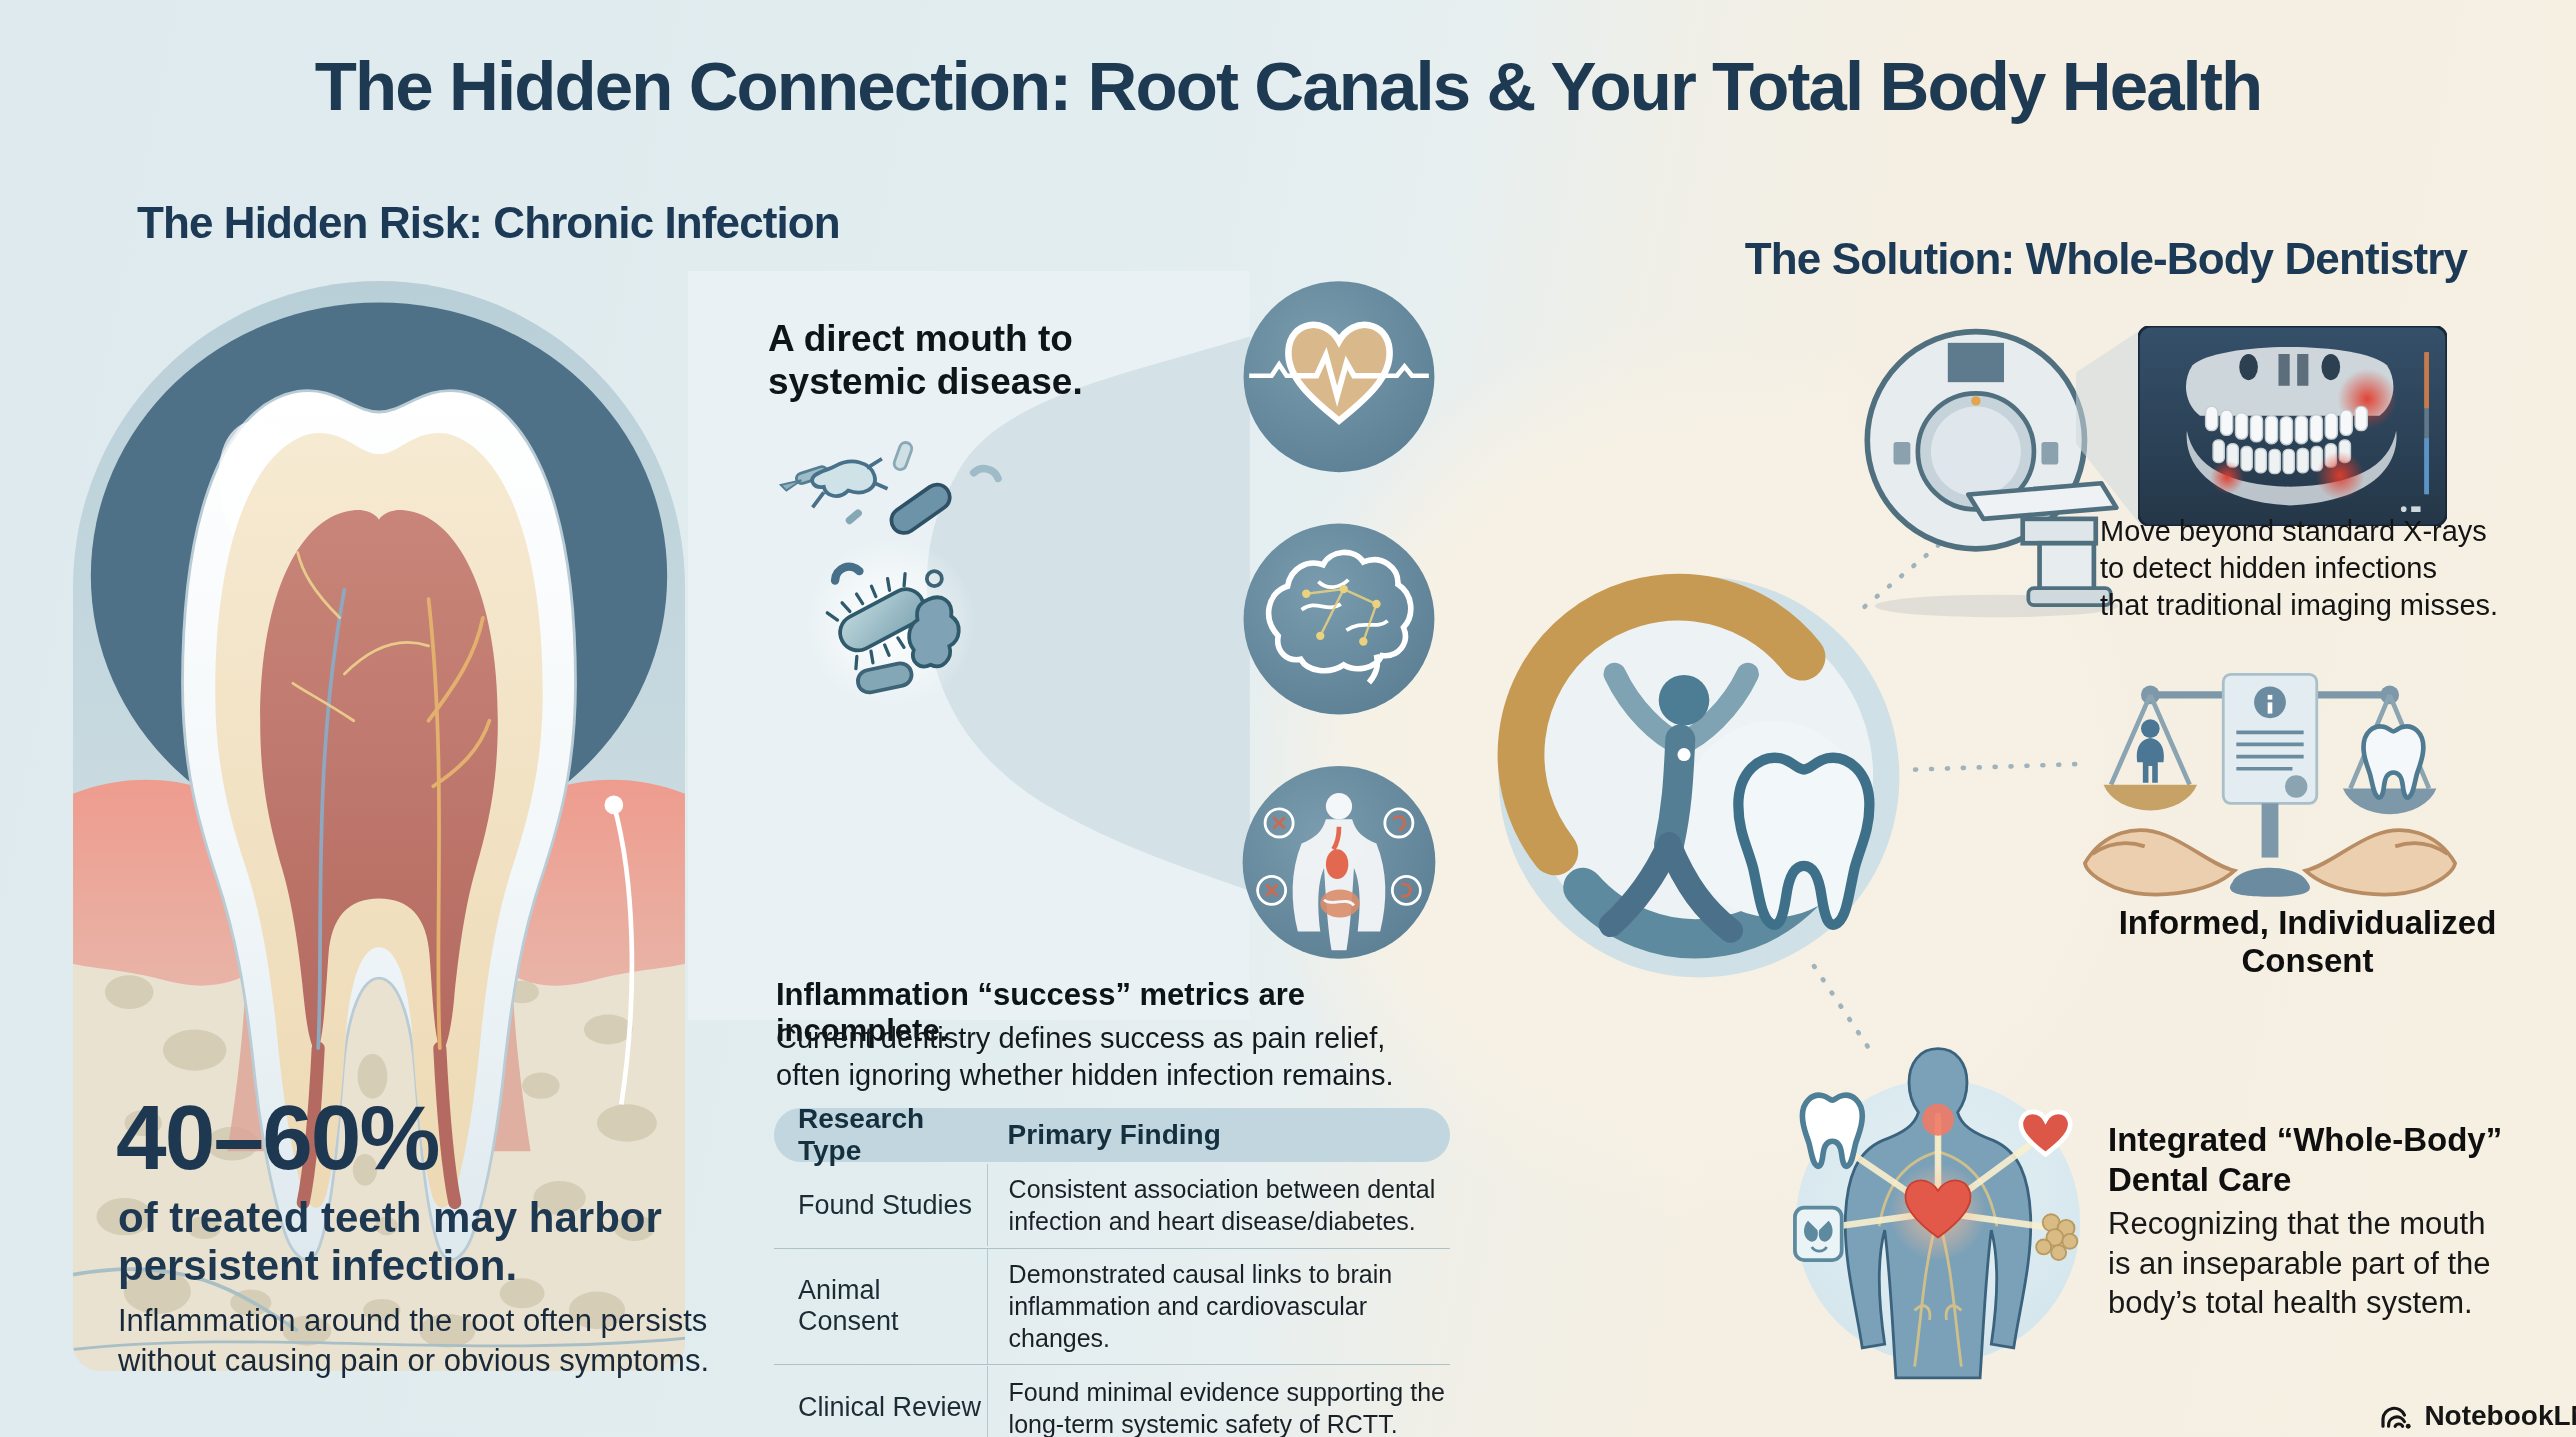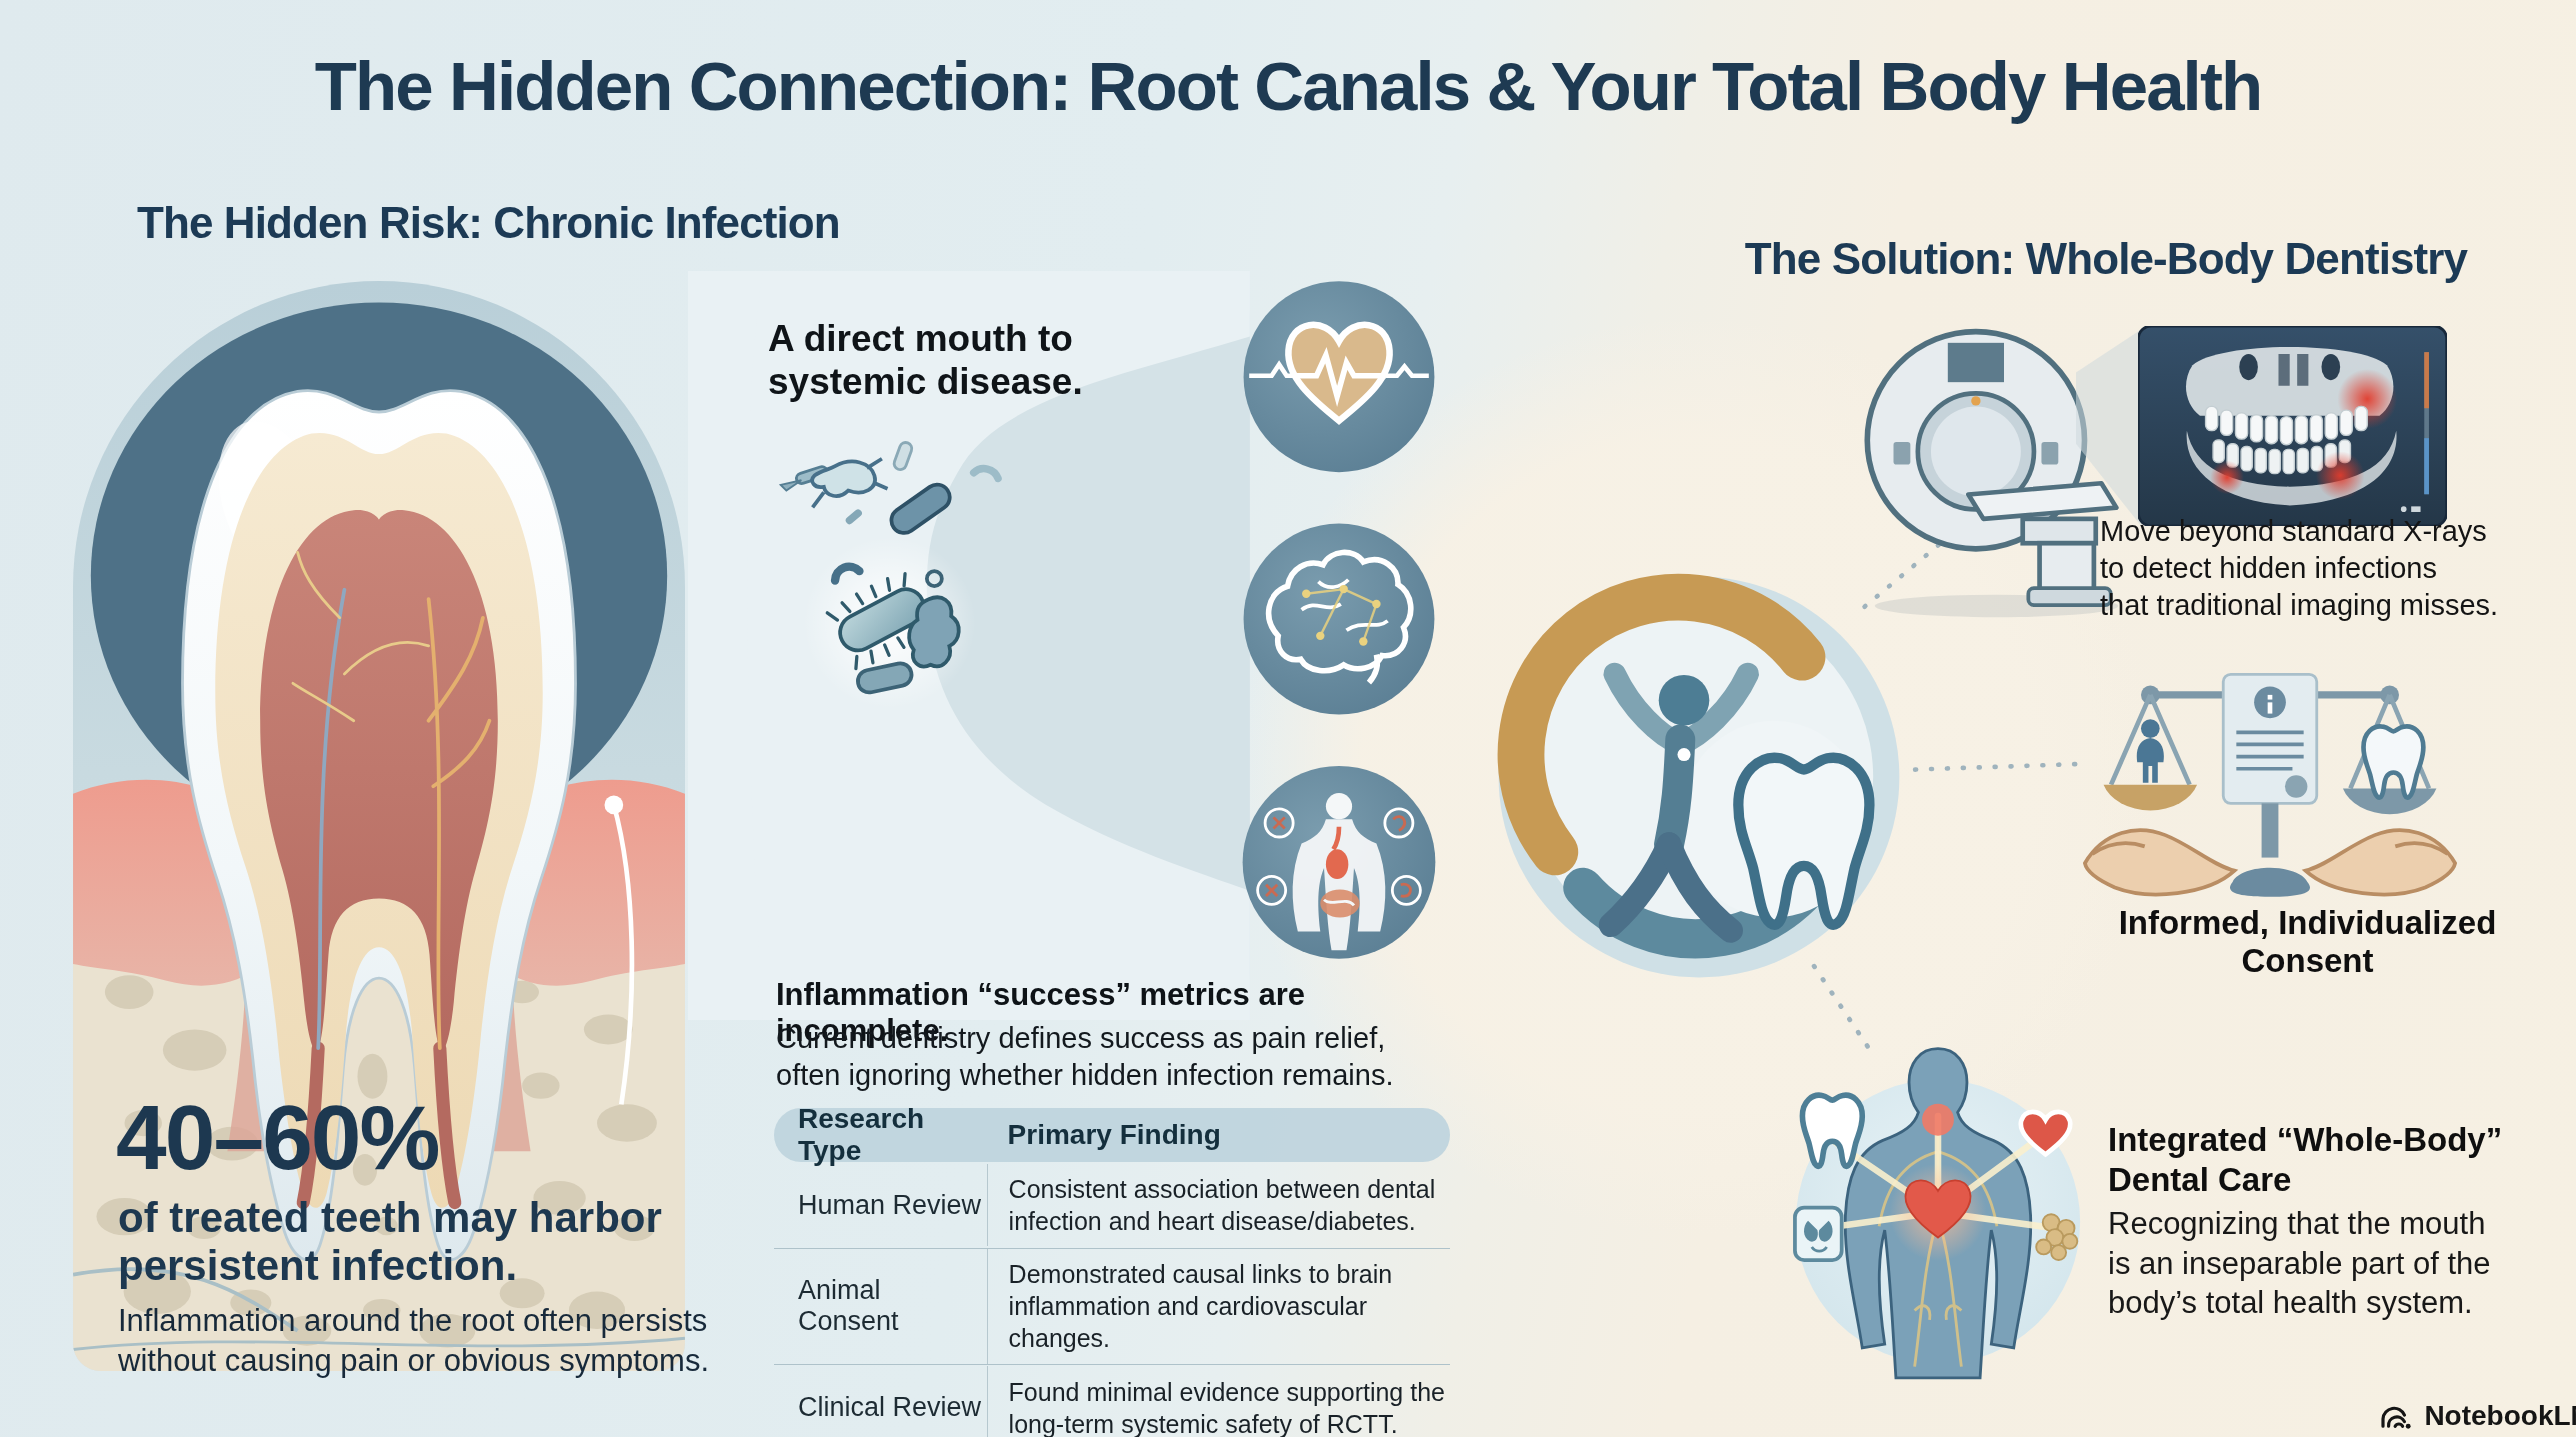--- a/index.html
+++ b/index.html
@@ -492,21 +492,21 @@
   <div class="abs metrics-title">Inflammation “success” metrics are incomplete.</div>
   <div class="abs metrics-body pre">Current dentistry defines success as pain relief,
 often ignoring whether hidden infection remains.</div>
 
   <div class="abs rtable">
     <div class="thead">
       <div class="c1">Research Type</div>
       <div class="c2">Primary Finding</div>
     </div>
     <div class="trow">
-      <div class="c1">Human Review</div>
+      <div class="c1">Found Studies</div>
       <div class="c2 pre">Consistent association between dental
 infection and heart disease/diabetes.</div>
     </div>
     <div class="trow">
       <div class="c1">Animal Consent</div>
       <div class="c2 pre">Demonstrated causal links to brain
 inflammation and cardiovascular changes.</div>
     </div>
     <div class="trow">
       <div class="c1">Clinical Review</div>

